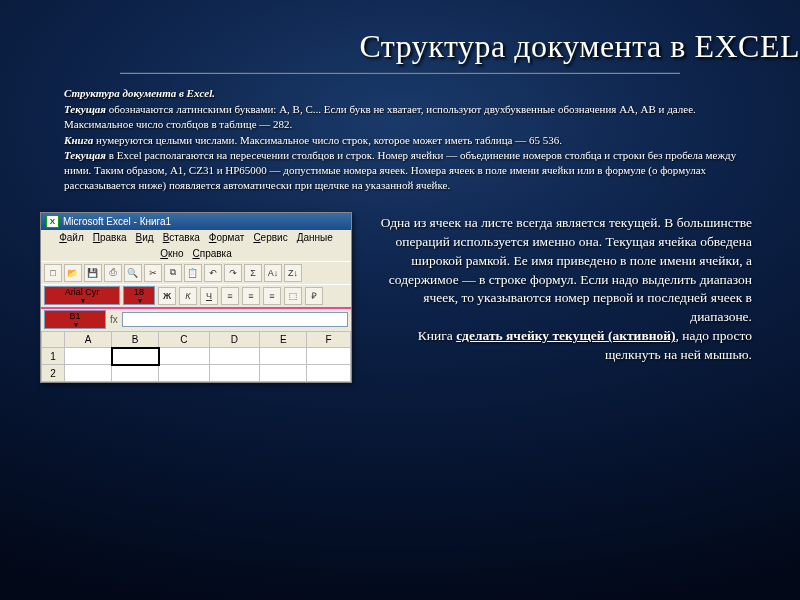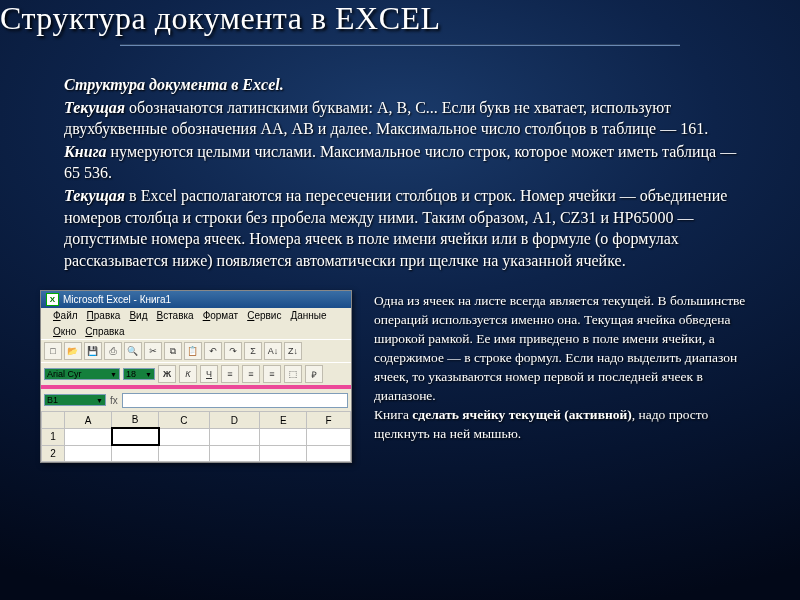--- a/index.html
+++ b/index.html
@@ -6,35 +6,36 @@
   body {
     width:800px; height:600px;
     background: radial-gradient(ellipse 900px 500px at 50% 20%, #1a3a6a 0%, #0d234a 35%, #061430 70%, #020818 100%);
     font-family: "Times New Roman", serif;
     color:#fff;
     overflow:hidden;
     position:relative;
     box-sizing:border-box;
   }
   .title {
-    text-align:left;
+    text-align:right;
     font-size:32px;
+    padding-top:28px;
     text-shadow: 2px 2px 3px #000;
     letter-spacing:0.5px;
   }
   .title-underline {
     width:560px;
     height:1px;
     background:#6a89b3;
     margin:8px auto 0 auto;
     box-shadow:0 -1px 0 #2a3f5f;
   }
   .content {
-    padding: 28px 48px 0 64px;
-    font-size:16px;
+    padding: 12px 48px 0 64px;
+    font-size:11px;
     line-height:1.35;
     text-shadow:1px 1px 2px #000;
   }
   .content p { margin:0 0 1px 0; }
   .bi { font-weight:bold; font-style:italic; }
 
   .lower { display:flex; padding: 18px 40px 0 40px; gap:22px; }
 
   
   .excel {
@@ -56,25 +57,26 @@
     gap:4px;
     font-size:10px;
   }
   .titlebar .xl-icon {
     width:11px; height:11px; background:#fff; border:1px solid #0a0;
     display:inline-flex; align-items:center; justify-content:center;
     color:#070; font-weight:bold; font-size:8px; font-family:Arial;
   }
   .menubar {
     background:#ece9d8;
-    padding:1px 9px;
+    padding:1px 3px;
     font-size:10px;
     display:flex;
     gap:3px;
     flex-wrap:wrap;
+    justify-content:center;
   }
   .menubar span { padding:1px 3px; }
   .menubar span u { text-decoration:underline; }
   .toolbar {
     background:#ece9d8;
     border-top:1px solid #fff;
     padding:2px 3px;
     display:flex;
     gap:2px;
     align-items:center;
@@ -90,33 +92,33 @@
   .formatbar {
     background:#ece9d8;
     padding:2px 3px;
     display:flex;
     gap:3px;
     align-items:center;
     height:18px;
     border-top:1px solid #fff;
   }
   .combo {
-    background:#15803d; border:1px solid #7f9db9;
+    background:#b91c1c; border:1px solid #7f9db9;
     font-size:9px; padding:0 2px;
-    display:inline-flex; align-items:center; justify-content:space-between;
+    display:inline-flex; align-items:center; justify-content:space-between;flex-direction:column;
   }
   .combo .arr { font-size:7px; color:#000; margin-left:2px; }
   .namebox-row {
     background:#ece9d8;
     padding:2px 3px;
     display:flex;
     gap:4px;
     align-items:center;
     height:18px;
-    border-top:4px solid #ec4899;
+    border-top:2px solid #ec4899;
     justify-content:space-between;
   }
   .grid { background:#fff; }
   .grid table { border-collapse:collapse; width:100%; }
   .grid th, .grid td {
     border:1px solid #c0c0c0;
     font-size:10px;
     text-align:center;
     height:15px;
     padding:0;
@@ -126,36 +128,36 @@
     font-weight:normal;
   }
   .grid .rowhdr { width:22px; background:#ece9d8; }
   .grid .corner { background:#ece9d8; width:22px; }
   .grid .active { border:2px solid #000 !important; }
 
   .aside {
     font-size:13.5px;
     line-height:1.4;
     text-shadow:1px 1px 2px #000;
-    text-align:left;
+    text-align:right;
     padding-top:2px;
     padding-right:8px;
   }
   .aside p { margin:0; }
-  .aside .ul { font-weight:bold; }
+  .aside .ul { text-decoration:underline; font-weight:bold; }
 </style>
 </head>
 <body>
 
 <div class="title">Структура документа в EXCEL</div>
 <div class="title-underline"></div>
 
 <div class="content">
   <p><span class="bi">Структура документа в Excel.</span></p>
-  <p><span class="bi">Текущая</span><span> обозначаются латинскими буквами: А, В, С... Если букв не хватает, используют двухбуквенные обозначения АА, АВ и далее. Максимальное число столбцов в таблице — 161.</span></p>
+  <p><span class="bi">Текущая</span><span> обозначаются латинскими буквами: А, В, С... Если букв не хватает, используют двухбуквенные обозначения АА, АВ и далее. Максимальное число столбцов в таблице — 282.</span></p>
   <p><span class="bi">Книга</span><span> нумеруются целыми числами. Максимальное число строк, которое может иметь таблица — 65 536.</span></p>
   <p><span class="bi">Текущая</span><span> в Excel располагаются на пересечении столбцов и строк. Номер ячейки — объединение номеров столбца и строки без пробела между ними. Таким образом, А1, CZ31 и НР65000 — допустимые номера ячеек. Номера ячеек в поле имени ячейки или в формуле (о формулах рассказывается ниже) появляется автоматически при щелчке на указанной ячейке.</span></p>
 </div>
 
 <div class="lower">
   <div class="excel">
     <div class="titlebar">
       <span class="xl-icon">X</span>
       <span>Microsoft Excel - Книга1</span>
     </div>

